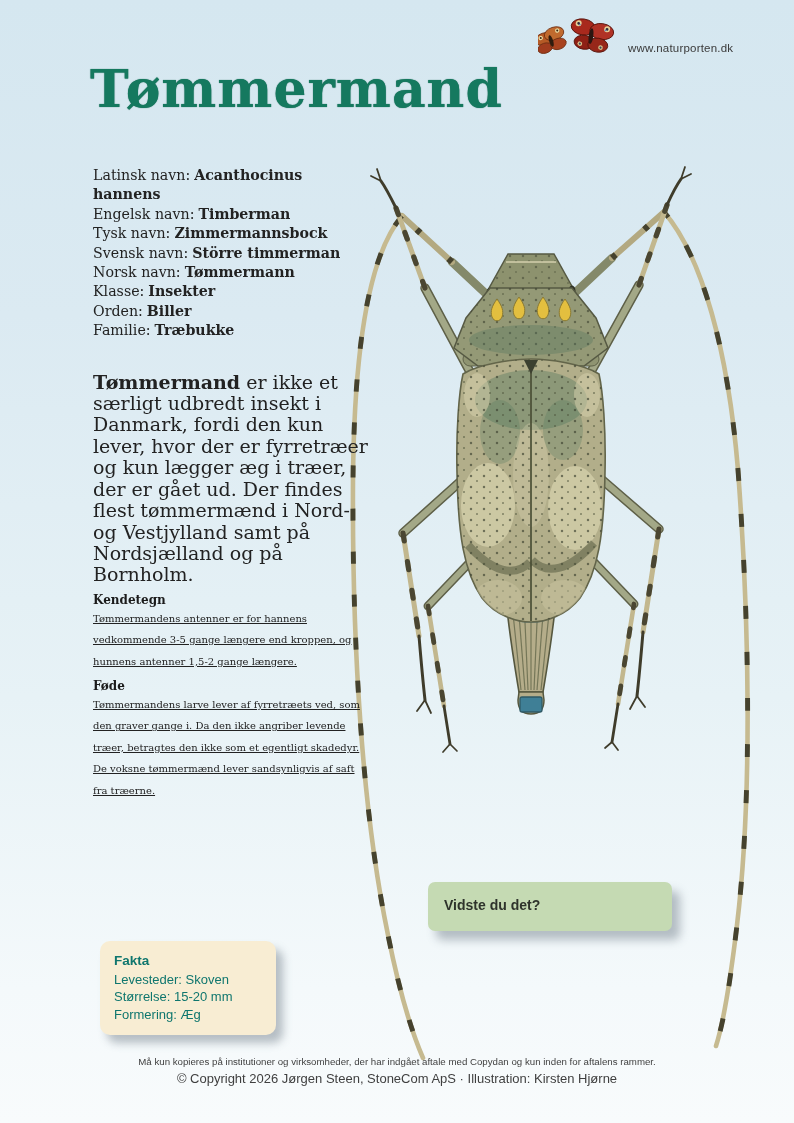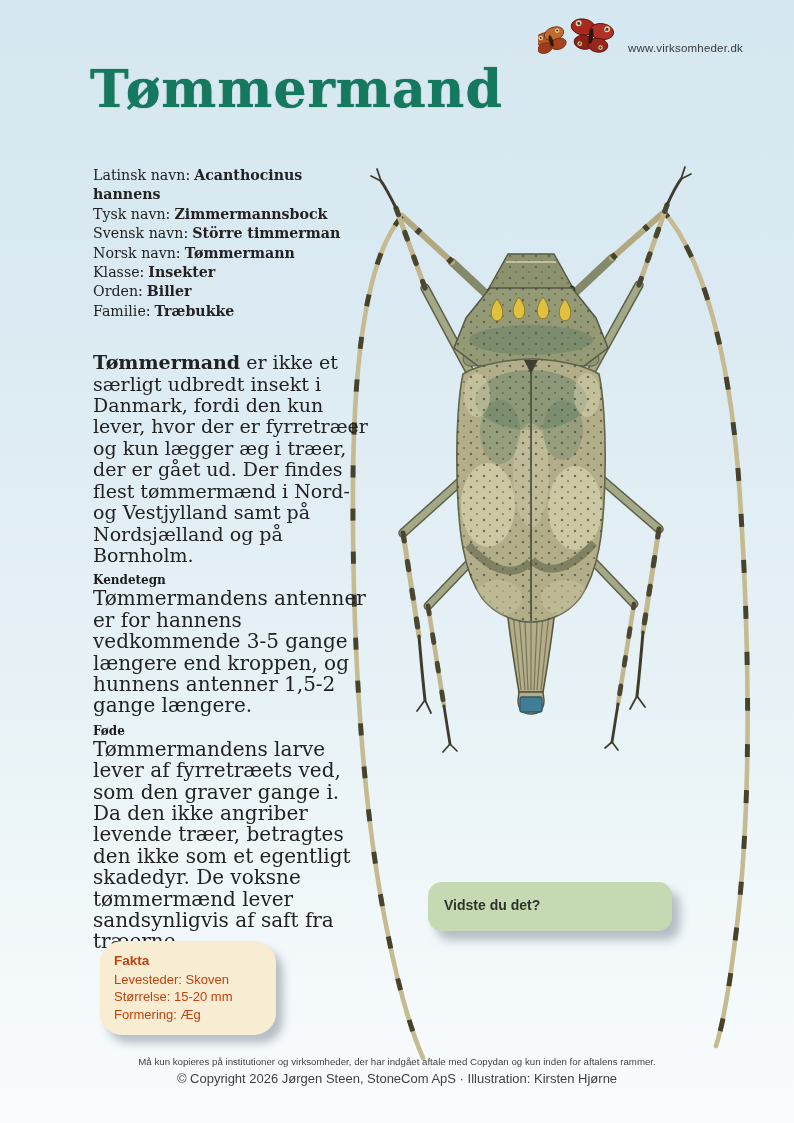--- a/index.html
+++ b/index.html
@@ -21,32 +21,32 @@
   
   .left-col{position:absolute; left:93px; top:166px; width:278px; z-index:3; color:#222;
             font-family:"DejaVu Serif",serif;}
   .name-row{font-size:14.2px; line-height:19.4px;}
   .name-row .lbl{font-weight:400;}
   .name-row .val{font-weight:700; margin-left:4px;}
   .intro{margin:31px 0 0; font-size:19px; line-height:21.4px;}
   .intro strong{font-weight:700;}
   .section{margin-top:7px;}
   .section h3{margin:6px 0 1px; font-size:12px; font-weight:700; color:#1b1b1b;}
-  .section p{margin:0; font-size:20px; line-height:21.4px;}
+  .section p{margin:0; font-size:10px; line-height:21.4px;text-decoration:underline;}
   
   .fakta-box{
     position:absolute; left:100px; top:941px; width:148px; min-height:66px; z-index:5;
-    background:#f8edd3; border-radius:22px; padding:11px 14px 12px;
+    background:#f8edd3; border-radius:10px; padding:11px 14px 12px;
     box-shadow:7px 8px 9px rgba(104,118,128,.45);
-    color:#c2410c; font-size:13px; line-height:17.5px;
+    color:#0f766e; font-size:13px; line-height:17.5px;
   }
   .fakta-box .box-title{font-weight:700; font-size:13.5px; margin-bottom:1px;}
   .know-box{
     position:absolute; left:428px; top:882px; width:212px; z-index:5;
-    background:#c5dab3; border-radius:14px; padding:15px 16px 14px;
+    background:#c5dab3; border-radius:7px; padding:15px 16px 14px;
     box-shadow:8px 9px 10px rgba(104,118,128,.45);
     color:#2e332b; font-size:13px; line-height:17px;
   }
   .know-box .box-title{font-weight:700; font-size:14px; margin:0 0 3px;}
   .know-box p{margin:0;}
   
   .footer{position:absolute; left:0; right:0; top:1056px; z-index:3; text-align:center; color:#3f3f3f;}
   .footer .f1{font-size:9.7px;}
   .footer .f2{font-size:13px; margin-top:4px;}
   
@@ -226,28 +226,29 @@
         <circle cx="16" cy="-9" r="3" fill="#e5cf96"></circle>
           <circle cx="16" cy="-9" r="1.4" fill="#2c2c3e"></circle>
           <circle cx="14.6" cy="-7.8" r="0.9" fill="#5d7fc0"></circle>
         <circle cx="-9" cy="9" r="2.3" fill="#d8c288"></circle>
           <circle cx="-9" cy="9" r="1.1" fill="#37445e"></circle>
         <circle cx="12" cy="10" r="2.3" fill="#d8c288"></circle>
           <circle cx="12" cy="10" r="1.1" fill="#37445e"></circle>
         <ellipse cx="1" cy="0" rx="2.3" ry="8" fill="#2a1510"></ellipse>
       </g>
     </svg>
-    <span class="logo-text">www.virksomheder.dk</span>
+    <span class="logo-text">www.naturporten.dk</span>
   </div>
 
   <h1 class="page-title">Tømmermand</h1>
 
   <div class="left-col">
     <div class="names">
       <div class="name-row"><span class="lbl">Latinsk navn:</span><span class="val">Acanthocinus hannens</span></div>
+      <div class="name-row"><span class="lbl">Engelsk navn:</span><span class="val">Timberman</span></div>
       <div class="name-row"><span class="lbl">Tysk navn:</span><span class="val">Zimmermannsbock</span></div>
       <div class="name-row"><span class="lbl">Svensk navn:</span><span class="val">Större timmerman</span></div>
       <div class="name-row"><span class="lbl">Norsk navn:</span><span class="val">Tømmermann</span></div>
       <div class="name-row"><span class="lbl">Klasse:</span><span class="val">Insekter</span></div>
       <div class="name-row"><span class="lbl">Orden:</span><span class="val">Biller</span></div>
       <div class="name-row"><span class="lbl">Familie:</span><span class="val">Træbukke</span></div>
     </div>
 
     <p class="intro"><strong>Tømmermand</strong><span> er ikke et særligt udbredt insekt i Danmark, fordi den kun lever, hvor der er fyrretræer og kun lægger æg i træer, der er gået ud. Der findes flest tømmermænd i Nord- og Vestjylland samt på Nordsjælland og på Bornholm.</span></p>
 

